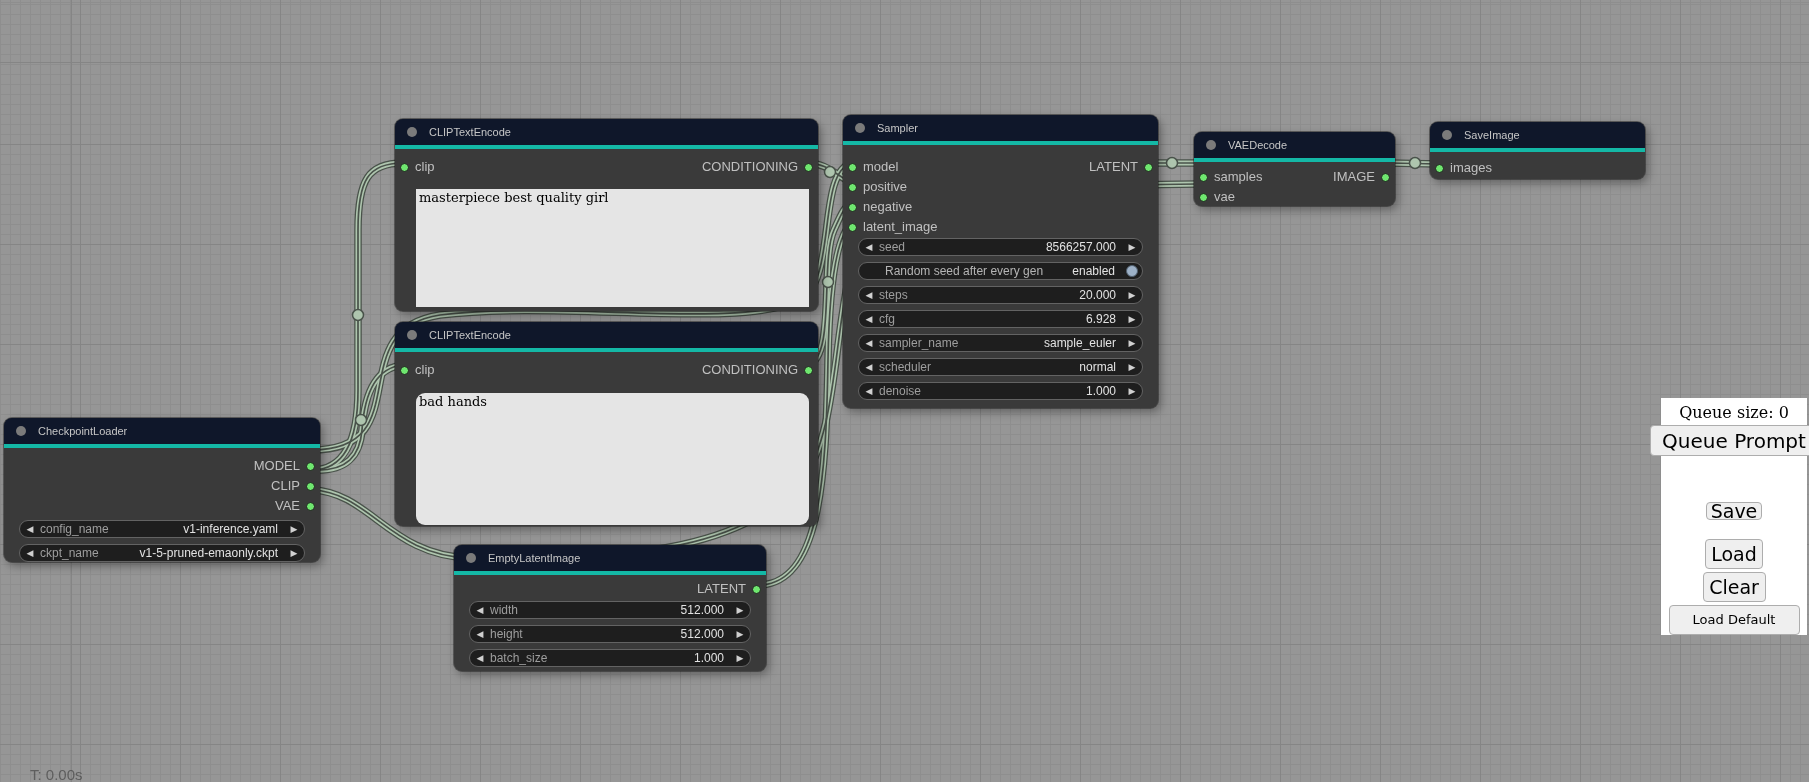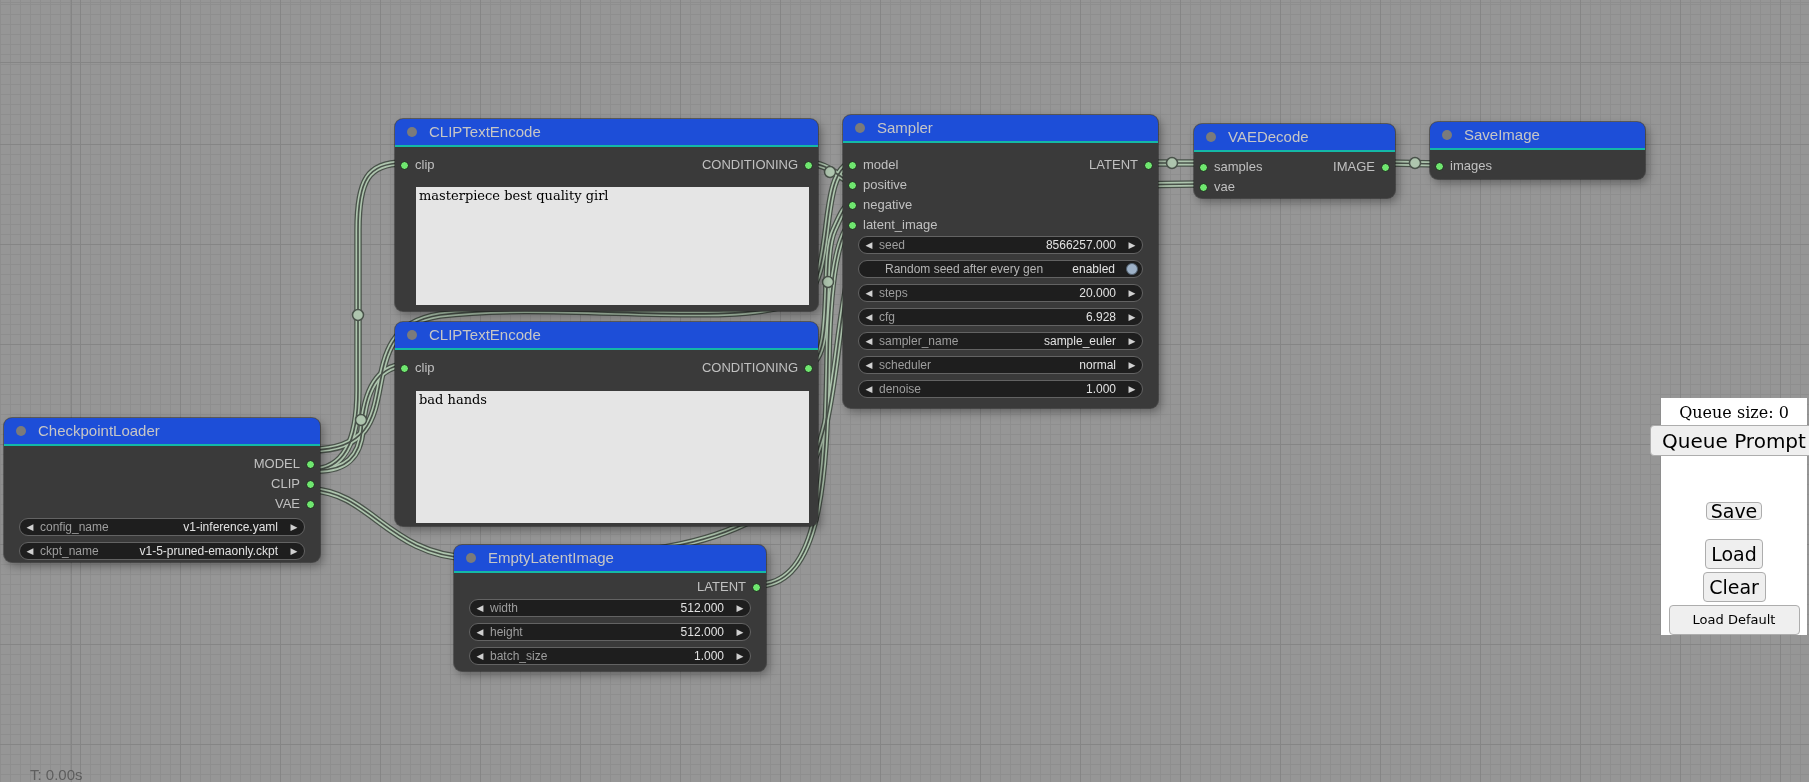--- a/index.html
+++ b/index.html
@@ -19,22 +19,22 @@
   .wire-inner{fill:none;stroke:#aec5ae;stroke-width:5;}
   .wire-core{fill:none;stroke:#49524a;stroke-width:1.7;}
   .linkdot{fill:#aec5ae;stroke:#49524a;stroke-width:1.5;}
 
   .node{
     position:absolute;z-index:1;background:#3a3a3a;border-radius:8px;
     box-shadow:0 0 0 1px rgba(25,25,25,.45), 3px 4px 10px rgba(0,0,0,.35);
     color:#c2c2c2;
   }
   .node-title{
-    position:relative;height:26px;line-height:26px;font-size:15px;color:#c6c6c6;
-    padding-left:34px;border-bottom:2px solid #14b8a6;background:#1d4ed8;
+    position:relative;height:26px;line-height:26px;font-size:11px;color:#c6c6c6;
+    padding-left:34px;border-bottom:4px solid #14b8a6;background:#0f172a;
     border-radius:8px 8px 0 0;white-space:nowrap;overflow:hidden;
   }
   .tdot{
     position:absolute;left:12px;top:8px;width:10px;height:10px;border-radius:50%;
     background:#7b7b7b;
   }
   .slots{position:relative;padding-top:8px;}
   .slot-row{position:relative;height:20px;line-height:20px;font-size:13px;}
   .slot-row .in-label{position:absolute;left:20px;color:#c0c0c0;white-space:nowrap;}
   .slot-row .out-label{position:absolute;right:20px;color:#c0c0c0;white-space:nowrap;}
@@ -205,21 +205,21 @@
       <span>CLIPTextEncode</span>
     </div>
     <div class="slots">
       <div class="slot-row">
         <span class="sdot in"></span>
         <span class="in-label">clip</span>
         <span class="out-label">CONDITIONING</span>
         <span class="sdot out"></span>
       </div>
     </div>
-    <div class="prompt-text" style="margin:13px 9px 0 21px;height:132px;">bad hands</div>
+    <div class="prompt-text" style="margin:13px 9px 0 21px;height:132px;border-radius:9px;">bad hands</div>
   </div>
 
   <div class="node" style="left:454px;top:545px;width:312px;height:126px;">
     <div class="node-title">
       <span class="tdot"></span>
       <span>EmptyLatentImage</span>
     </div>
     <div class="slots" style="padding-top:4px;">
       <div class="slot-row">
         <span class="out-label">LATENT</span>
@@ -311,21 +311,21 @@
       </div>
       <div class="widget">
         <span class="arr">◀</span>
         <span class="wlabel">denoise</span>
         <span class="wvalue">1.000</span>
         <span class="arr">▶</span>
       </div>
     </div>
   </div>
 
-  <div class="node" style="left:1194px;top:124px;width:201px;height:74px;">
+  <div class="node" style="left:1194px;top:132px;width:201px;height:74px;">
     <div class="node-title">
       <span class="tdot"></span>
       <span>VAEDecode</span>
     </div>
     <div class="slots" style="padding-top:5px;text-align:right;">
       <div class="slot-row">
         <span class="sdot in"></span>
         <span class="in-label">samples</span>
         <span class="out-label">IMAGE</span>
         <span class="sdot out"></span>

